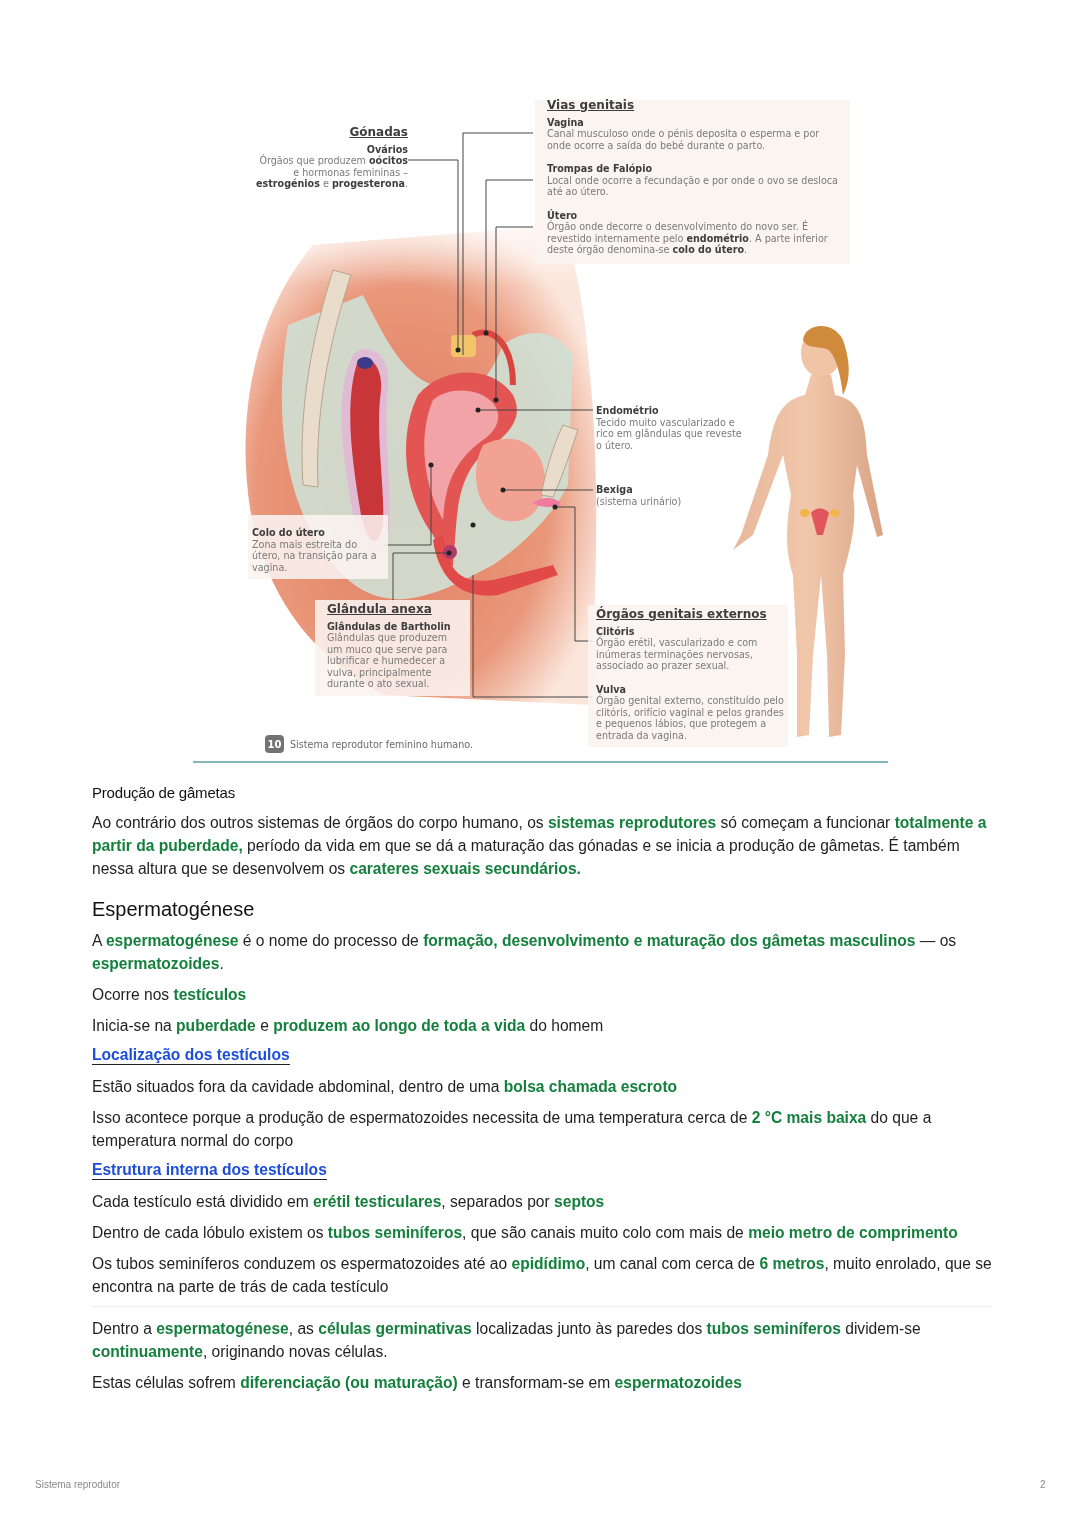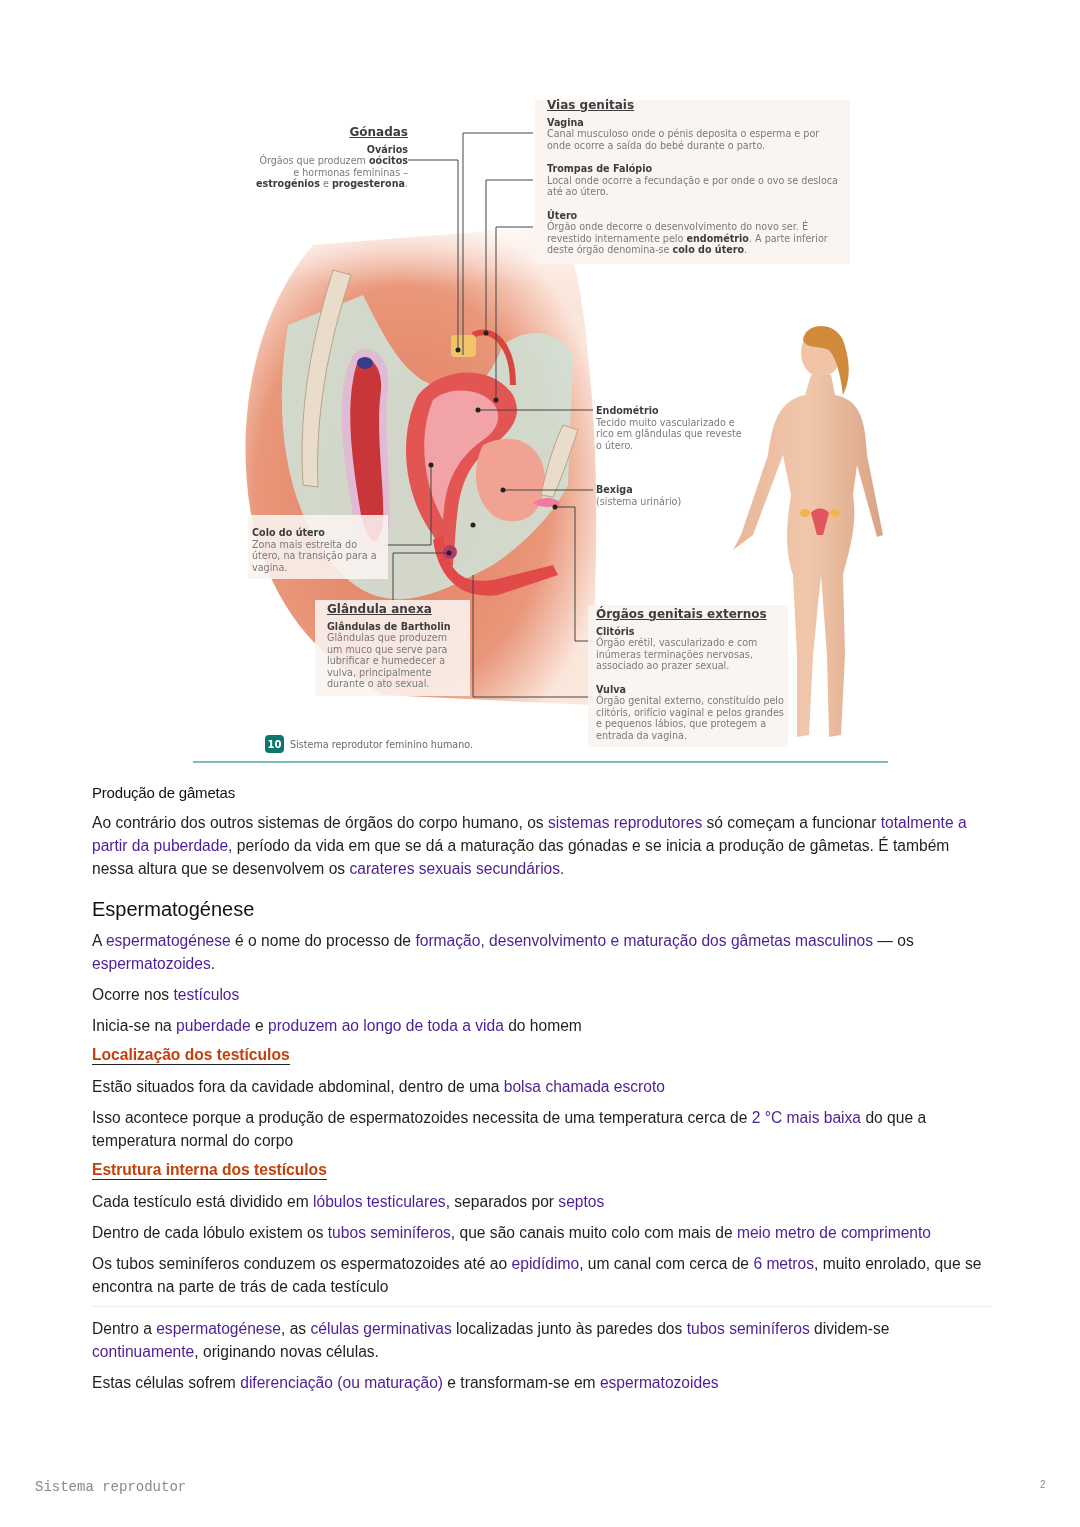--- a/index.html
+++ b/index.html
@@ -10,34 +10,34 @@
   .figure { position: absolute; left: 193px; top: 95px; width: 695px; height: 670px; }
   .figure svg.art { position: absolute; left: 0; top: 0; }
   .lbl { position: absolute; font-family: "DejaVu Sans", sans-serif; font-size: 9.6px; line-height: 11.5px; color: #7a7a7a; }
   .lbl b, .lbl .t { color: #3d3d3d; font-weight: bold; }
   .lbl .t { display: block; }
   .lbl .hd { display: block; color: #3d3d3d; font-weight: bold; text-decoration: underline; font-size: 12px; margin-bottom: 5px; }
   .lbl .gap { display: block; height: 12px; }
   .lbl.right { text-align: right; }
   .box { background: rgba(250, 244, 240, 0.88); }
   .caption { position: absolute; left: 72px; top: 640px; display: flex; align-items: center; gap: 6px; font-family: "DejaVu Sans", sans-serif; font-size: 9.6px; color: #6a6a6a; }
-  .caption .num { width: 19px; height: 18px; background: #0f766e; border-radius: 4px; color: #fff; font-weight: bold; font-size: 10px; display: flex; align-items: center; justify-content: center; }
+  .caption .num { width: 19px; height: 18px; background: #737373; border-radius: 4px; color: #fff; font-weight: bold; font-size: 10px; display: flex; align-items: center; justify-content: center; }
   .fig-rule { position: absolute; left: 0; top: 666px; width: 695px; height: 2px; background: #7fb9b9; }
 
   
   .content { position: absolute; left: 92px; top: 784px; width: 900px; }
   h2 { font-size: 15px; font-weight: normal; color: #111; margin-bottom: 10px; letter-spacing: -0.2px; }
   h3 { font-size: 20px; font-weight: normal; color: #111; margin-top: 18px; margin-bottom: 8px; }
   p { font-size: 15.6px; line-height: 23px; color: #1f1f1f; margin-bottom: 8px; }
-  p b { font-weight: normal; color: #4c1d95; text-align: center; }
-  .sub { font-size: 15.6px; font-weight: bold; color: #c2410c; display: inline-block; border-bottom: 1.5px solid #222; line-height: 19px; margin-bottom: 10px; }
+  p b { font-weight: bold; color: #15803d; text-align: center; }
+  .sub { font-size: 15.6px; font-weight: bold; color: #1d4ed8; display: inline-block; border-bottom: 1.5px solid #222; line-height: 19px; margin-bottom: 10px; }
   .hr { height: 1px; background: #ececec; margin: 8px 0 10px 0; }
 
   
-  .footer-left { position: absolute; left: 35px; top: 1479px; font-size: 14px; color: #8a8a8a; font-family: Liberation Mono, monospace; }
+  .footer-left { position: absolute; left: 35px; top: 1479px; font-size: 10px; color: #8a8a8a; }
   .footer-right { position: absolute; left: 1040px; top: 1479px; font-size: 10px; color: #8a8a8a; }
 </style>
 </head>
 <body>
 
 <div class="figure">
   <svg class="art" width="695" height="670" viewBox="0 0 695 670">
     <defs>
       <radialGradient id="skin" cx="45%" cy="55%" r="60%">
         <stop offset="0%" stop-color="#e27a5f"></stop>
@@ -191,21 +191,21 @@
   <div class="sub">Localização dos testículos</div>
   <p>
     <span>Estão situados fora da cavidade abdominal, dentro de uma </span><b>bolsa chamada escroto</b>
   </p>
   <p>
     <span>Isso acontece porque a produção de espermatozoides necessita de uma temperatura cerca de </span><b>2 °C mais baixa</b><span> do que a temperatura normal do corpo</span>
   </p>
 
   <div class="sub">Estrutura interna dos testículos</div>
   <p>
-    <span>Cada testículo está dividido em </span><b>lóbulos testiculares</b><span>, separados por </span><b>septos</b>
+    <span>Cada testículo está dividido em </span><b>erétil testiculares</b><span>, separados por </span><b>septos</b>
   </p>
   <p>
     <span>Dentro de cada lóbulo existem os </span><b>tubos seminíferos</b><span>, que são canais muito colo com mais de </span><b>meio metro de comprimento</b>
   </p>
   <p>
     <span>Os tubos seminíferos conduzem os espermatozoides até ao </span><b>epidídimo</b><span>, um canal com cerca de </span><b>6 metros</b><span>, muito enrolado, que se encontra na parte de trás de cada testículo</span>
   </p>
 
   <div class="hr"></div>
 

